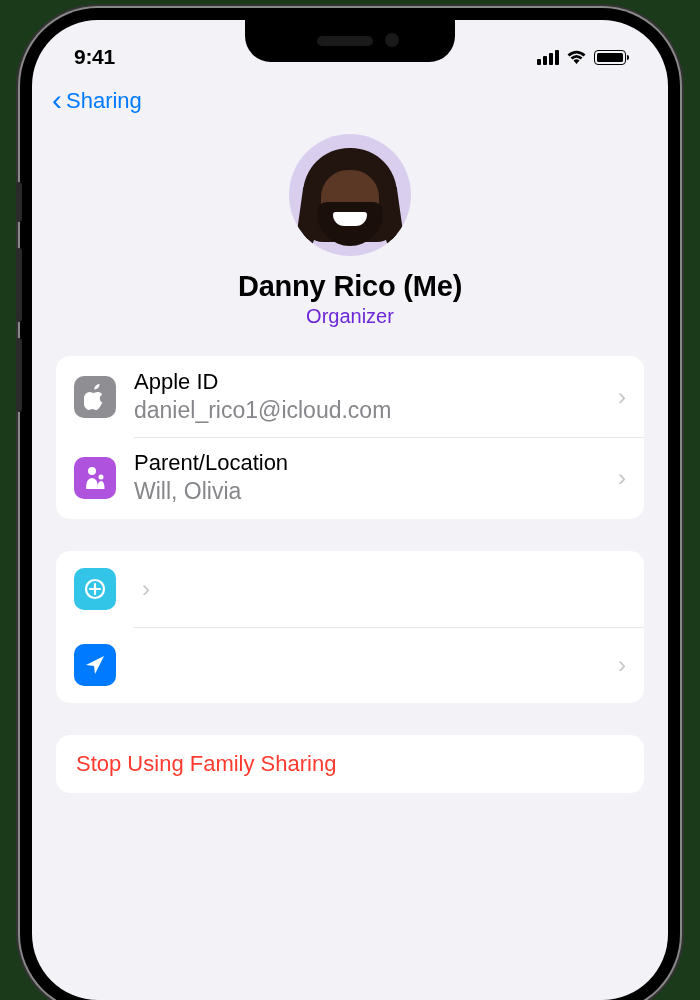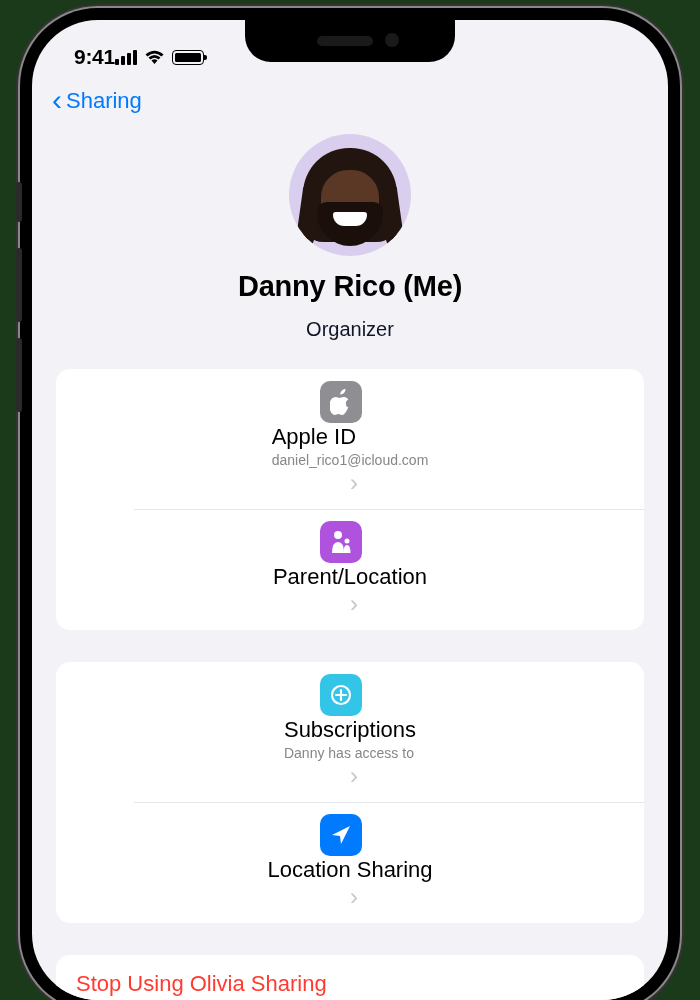--- a/index.html
+++ b/index.html
@@ -60,21 +60,21 @@
       position: absolute;
       left: 140px;
       top: 13px;
       width: 14px;
       height: 14px;
       background: #1a1a1a;
       border-radius: 50%;
     }
     .status-bar {
       display: flex;
-      justify-content: flex-start;
+      justify-content: space-between;
       align-items: center;
       height: 60px;
       padding: 14px 42px 0;
     }
     .time {
       font-size: 21px;
       font-weight: 600;
       letter-spacing: -0.3px;
     }
     .status-icons {
@@ -208,37 +208,36 @@
       border-radius: 4px 4px 16px 16px;
     }
     .profile-name {
       font-size: 29px;
       font-weight: 700;
       letter-spacing: -0.2px;
       color: #000;
     }
     .profile-role {
       font-size: 20px;
-      color: #0f172a;
-      margin-top: 15px;
+      color: #6d28d9;
+      margin-top: 2px;
     }
     .settings-group {
       background: #fff;
       margin: 0 24px 32px;
       border-radius: 14px;
       overflow: hidden;
     }
     .settings-row {
       display: flex;
       align-items: center;
       padding: 12px 18px;
       cursor: pointer;
       position: relative;
       min-height: 76px;
-      flex-direction: column;
     }
     .settings-row + .settings-row::before {
       content: '';
       position: absolute;
       top: 0;
       left: 78px;
       right: 0;
       height: 1px;
       background: #e5e5ea;
     }
@@ -259,21 +258,21 @@
     .row-text {
       flex: 1;
       min-width: 0;
     }
     .row-title {
       font-size: 22px;
       color: #000;
       line-height: 1.25;
     }
     .row-subtitle {
-      font-size: 14px;
+      font-size: 23px;
       color: #86868b;
       line-height: 1.3;
       white-space: nowrap;
       overflow: hidden;
       text-overflow: ellipsis;
     }
     .chevron {
       color: #c7c7cc;
       font-size: 24px;
       font-weight: 500;
@@ -366,50 +365,46 @@
         <div class="row-icon icon-purple">
           <svg width="28" height="28" viewBox="0 0 28 28" fill="#fff">
               <circle cx="11" cy="7" r="4"></circle>
               <path d="M5 25 Q5 14 11 14 Q17 14 17 25 Z"></path>
               <circle cx="20" cy="13" r="2.5"></circle>
               <path d="M16.5 25 Q16.5 17 20 17 Q23.5 17 23.5 25 Z"></path>
             </svg>
         </div>
         <div class="row-text">
           <div class="row-title">Parent/Location</div>
+          <div class="row-subtitle">Will, Olivia</div>
         </div>
         <div class="chevron">›</div>
       </div>
     </div>
 
     <div class="settings-group">
       <div class="settings-row">
         <div class="row-icon icon-cyan">
           <svg width="28" height="28" viewBox="0 0 28 28" fill="none" stroke="#fff" stroke-width="2.2">
               <circle cx="14" cy="14" r="9"></circle>
               <path d="M14 9 v10 M9 14 h10" stroke-linecap="round"></path>
             </svg>
         </div>
-        <div class="row-text">
-          <div class="row-title">Subscriptions</div>
-          <div class="row-subtitle">Danny has access to</div>
-        </div>
         <div class="chevron">›</div>
       </div>
       <div class="settings-row">
         <div class="row-icon icon-blue">
           <svg width="24" height="24" viewBox="0 0 24 24" fill="#fff">
               <path d="M3 12 L21 3 L12 21 L11 13 Z"></path>
             </svg>
         </div>
         <div class="row-text">
-          <div class="row-title">Location Sharing</div>
         </div>
         <div class="chevron">›</div>
       </div>
     </div>
 
     <div class="settings-group destructive-group">
-      <div class="destructive-row">Stop Using Olivia Sharing</div>
+      <div class="destructive-row">Stop Using Family Sharing</div>
     </div>
 
   </div>
 </div>
 
 </body></html>

